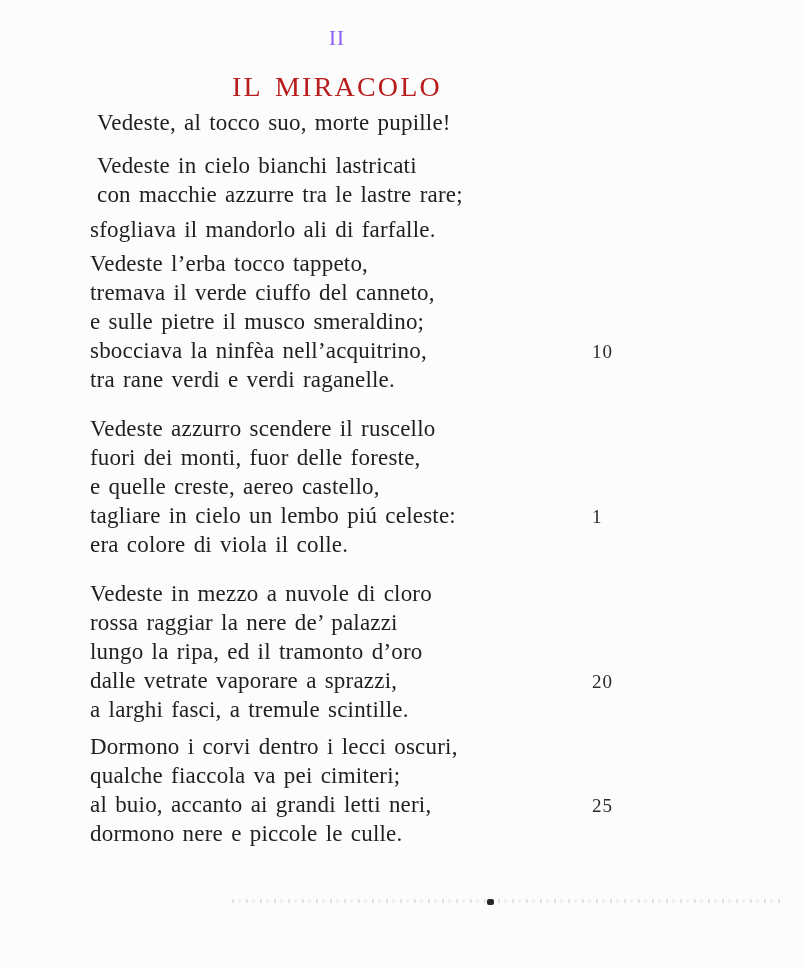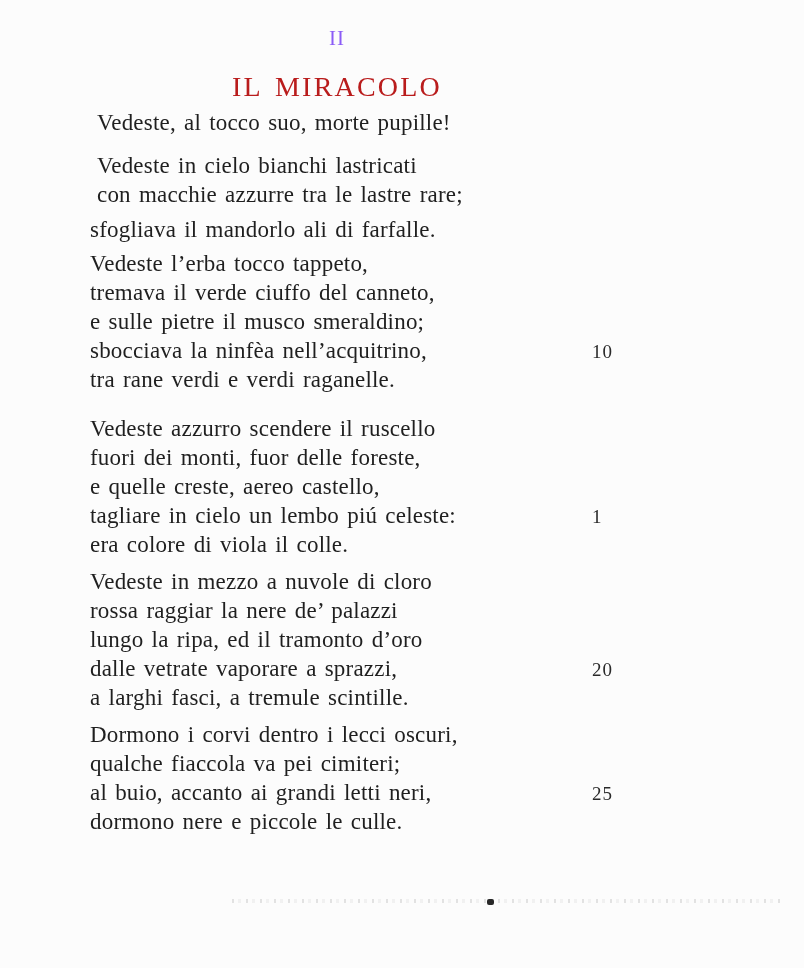--- a/index.html
+++ b/index.html
@@ -36,21 +36,21 @@
   
   .poem{
     position:absolute;
     top:108px;left:90px;width:620px;
   }
   .stanza{margin:0;padding:0;}
   .stanza:nth-child(2){margin-top:14px;}
   .stanza:nth-child(3){margin-top:6px;}
   .stanza:nth-child(4){margin-top:5px;}
   .stanza:nth-child(5){margin-top:20px;}
-  .stanza:nth-child(6){margin-top:8px;}
+  .stanza:nth-child(6){margin-top:20px;}
   .stanza:nth-child(7){margin-top:8px;}
   
   .stanza:nth-child(1) .line,
   .stanza:nth-child(2) .line{padding-left:7px;}
   .line{
     position:relative;
     height:29px;line-height:29px;
     font-size:23px;
     letter-spacing:0.2px;
     word-spacing:2.2px;

